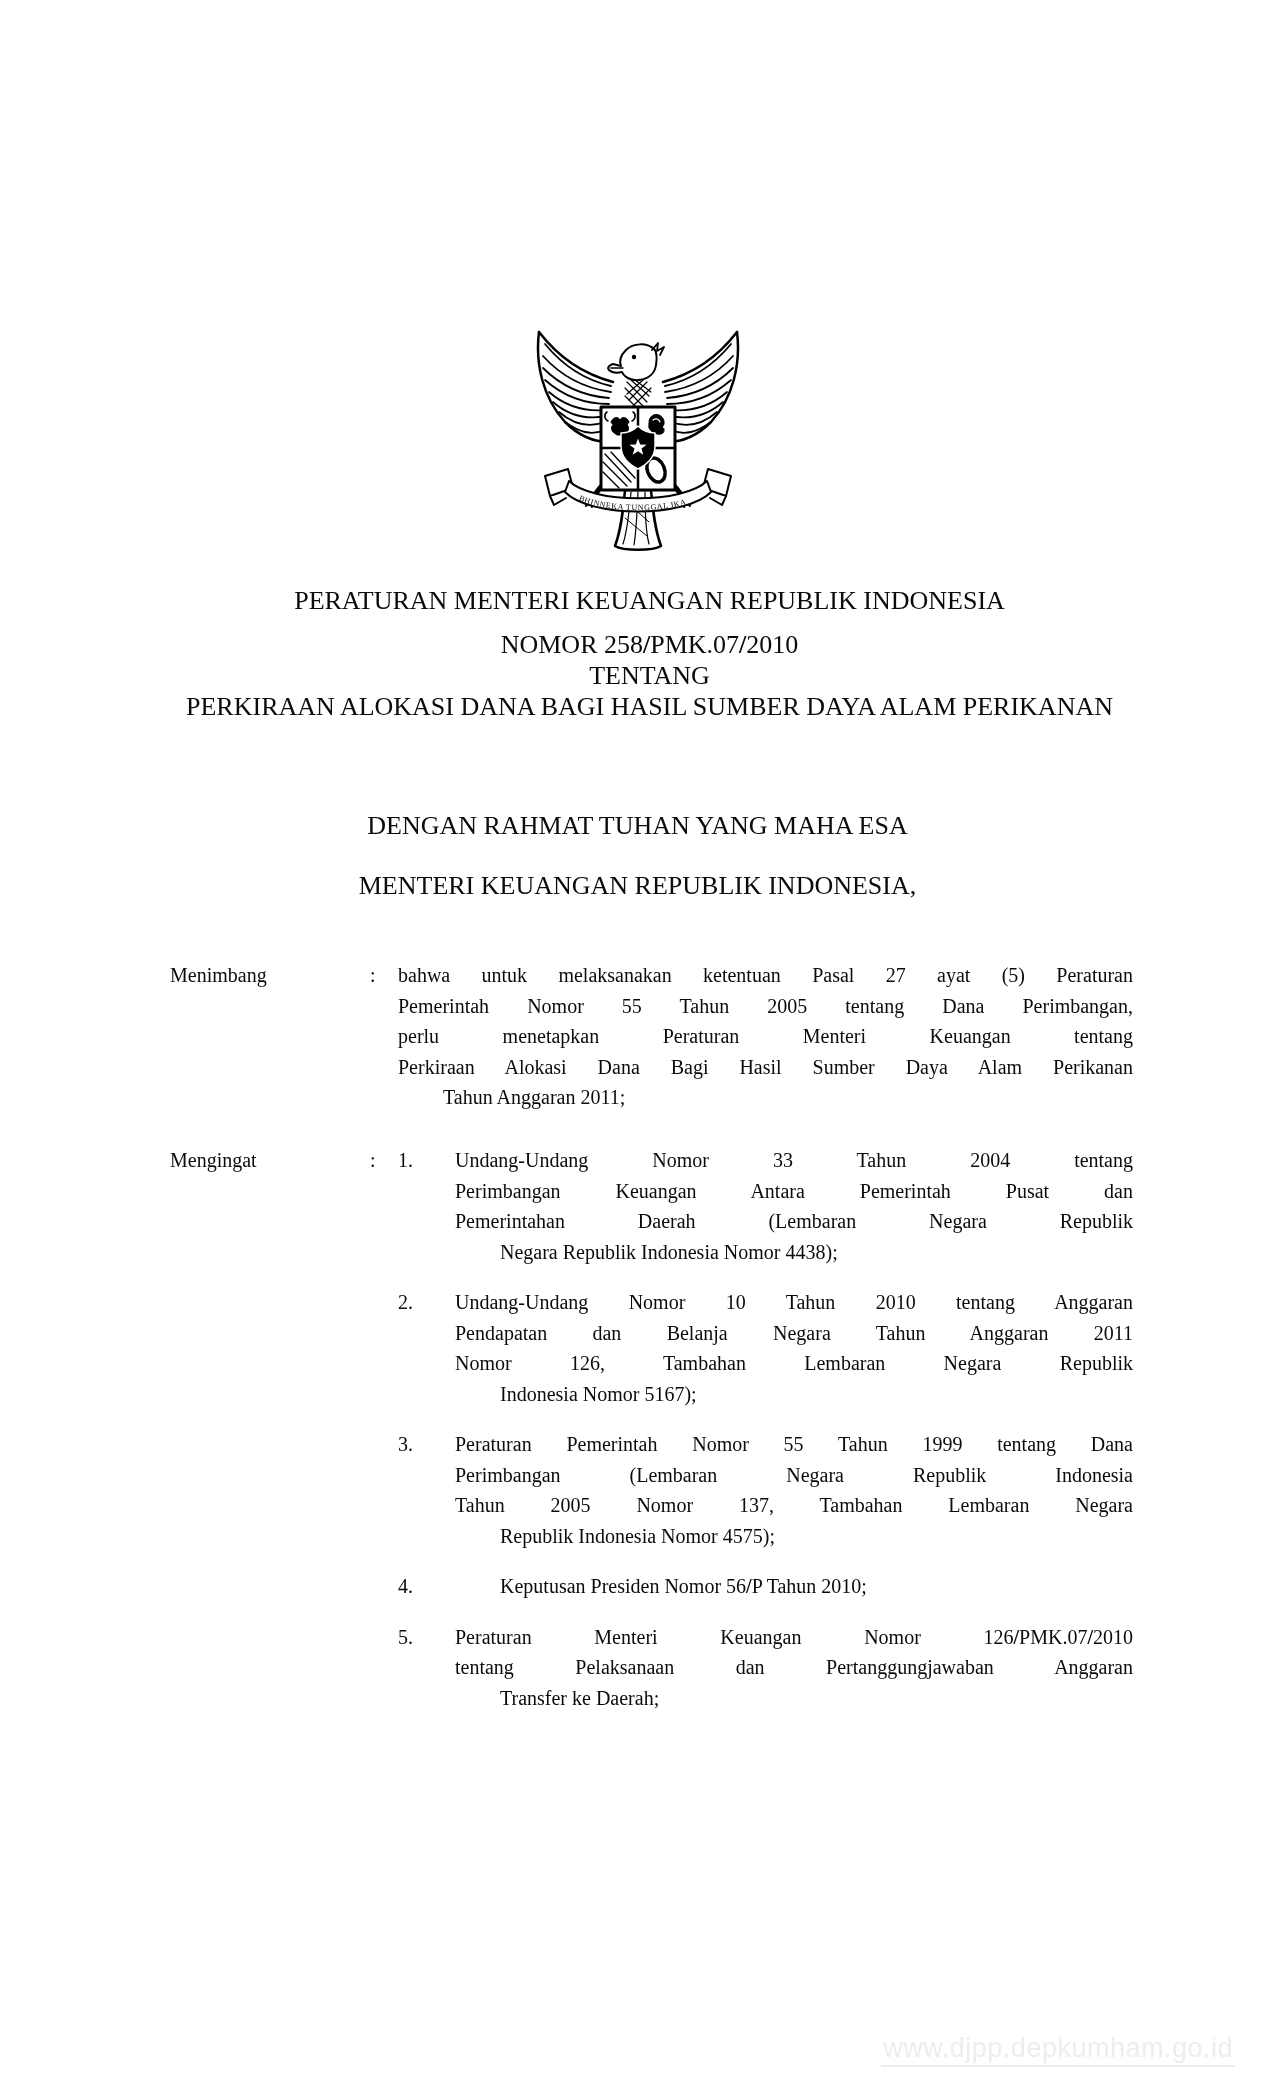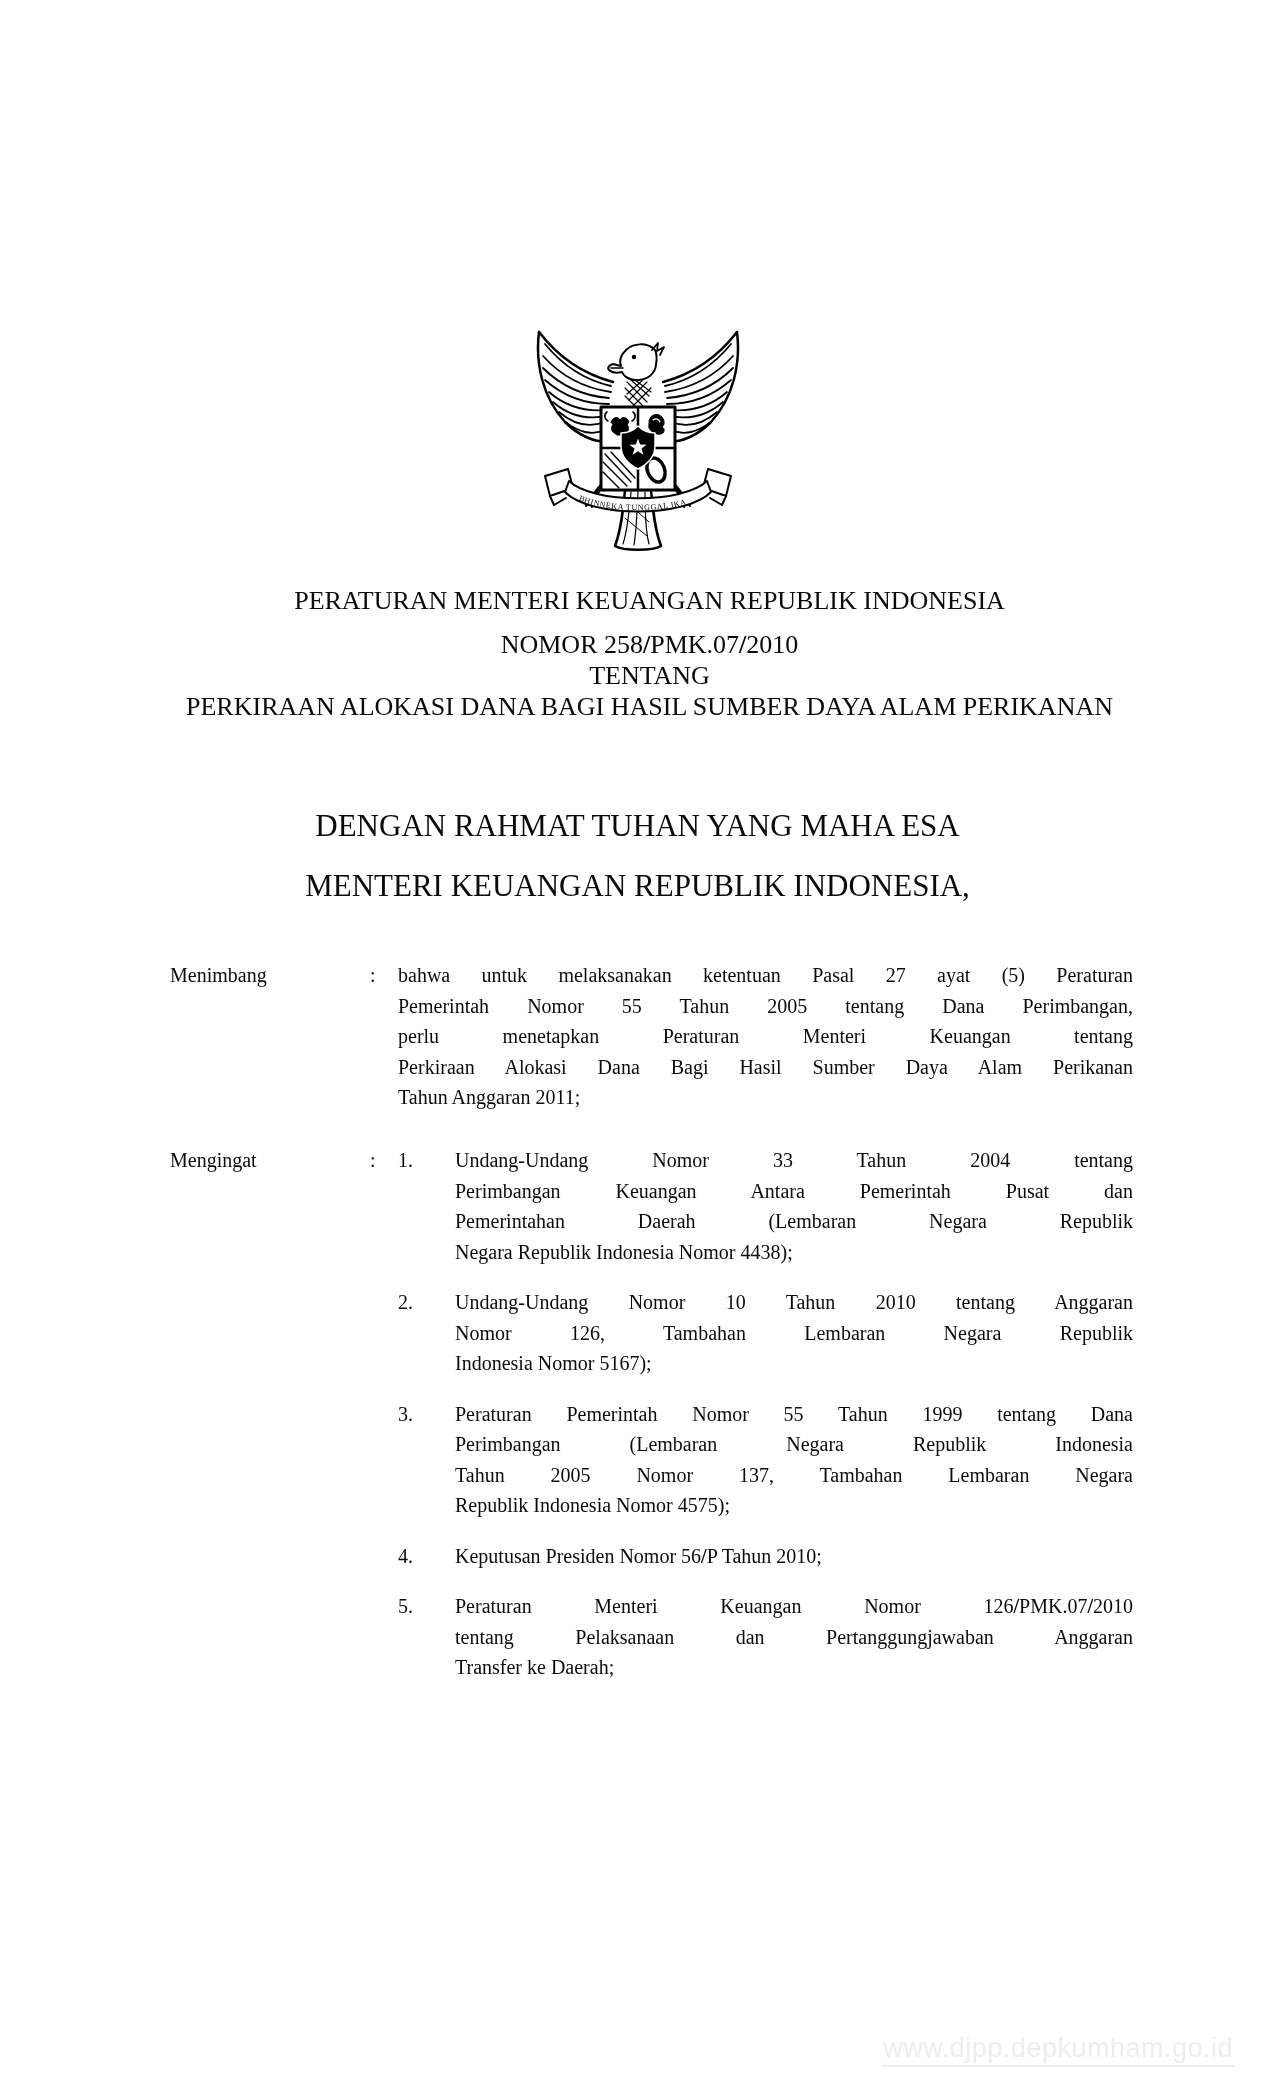--- a/index.html
+++ b/index.html
@@ -35,21 +35,21 @@
     white-space: nowrap;
   }
   .t-gap1 { margin-top: 13px; }
   .t-gap2 { margin-top: 12px; }
 
   .motto {
     position: absolute;
     left: 0;
     width: 100%;
     text-align: center;
-    font-size: 31px;
+    font-size: 26px;
     line-height: 31px;
     white-space: nowrap;
   }
   .m1 { top: 810px; }
   .m2 { top: 870px; }
 
   
   .section {
     position: absolute;
     left: 170px;
@@ -63,21 +63,21 @@
   .sec-considering { top: 960px; }
   .sec-legal { top: 1145px; }
   .sec-label { text-align: left; }
   .sec-colon { text-align: left; }
 
   .jline {
     text-align: justify;
     text-align-last: justify;
     text-justify: inter-word;
   }
-  .jlast { text-align: left; }
+  .jlast { text-align: left; margin-left: 45px; }
 
   .lb-item {
     display: grid;
     grid-template-columns: 57px 678px;
     margin-bottom: 20px;
   }
   .lb-item:last-child { margin-bottom: 0; }
 
   .sl { font-weight: bold; }
 
@@ -220,20 +220,21 @@
           <div class="jline">Perimbangan Keuangan Antara Pemerintah Pusat dan</div>
           <div class="jline">Pemerintahan Daerah (Lembaran Negara Republik</div>
           <div class="jlast">Negara Republik Indonesia Nomor 4438);</div>
         </div>
       </div>
 
       <div class="lb-item">
         <div class="lb-num">2.</div>
         <div class="lb-text">
           <div class="jline">Undang-Undang Nomor 10 Tahun 2010 tentang Anggaran</div>
+          <div class="jline">Pendapatan dan Belanja Negara Tahun Anggaran 2011</div>
           <div class="jline">Nomor 126, Tambahan Lembaran Negara Republik</div>
           <div class="jlast">Indonesia Nomor 5167);</div>
         </div>
       </div>
 
       <div class="lb-item">
         <div class="lb-num">3.</div>
         <div class="lb-text">
           <div class="jline">Peraturan Pemerintah Nomor 55 Tahun 1999 tentang Dana</div>
           <div class="jline">Perimbangan (Lembaran Negara Republik Indonesia</div>

